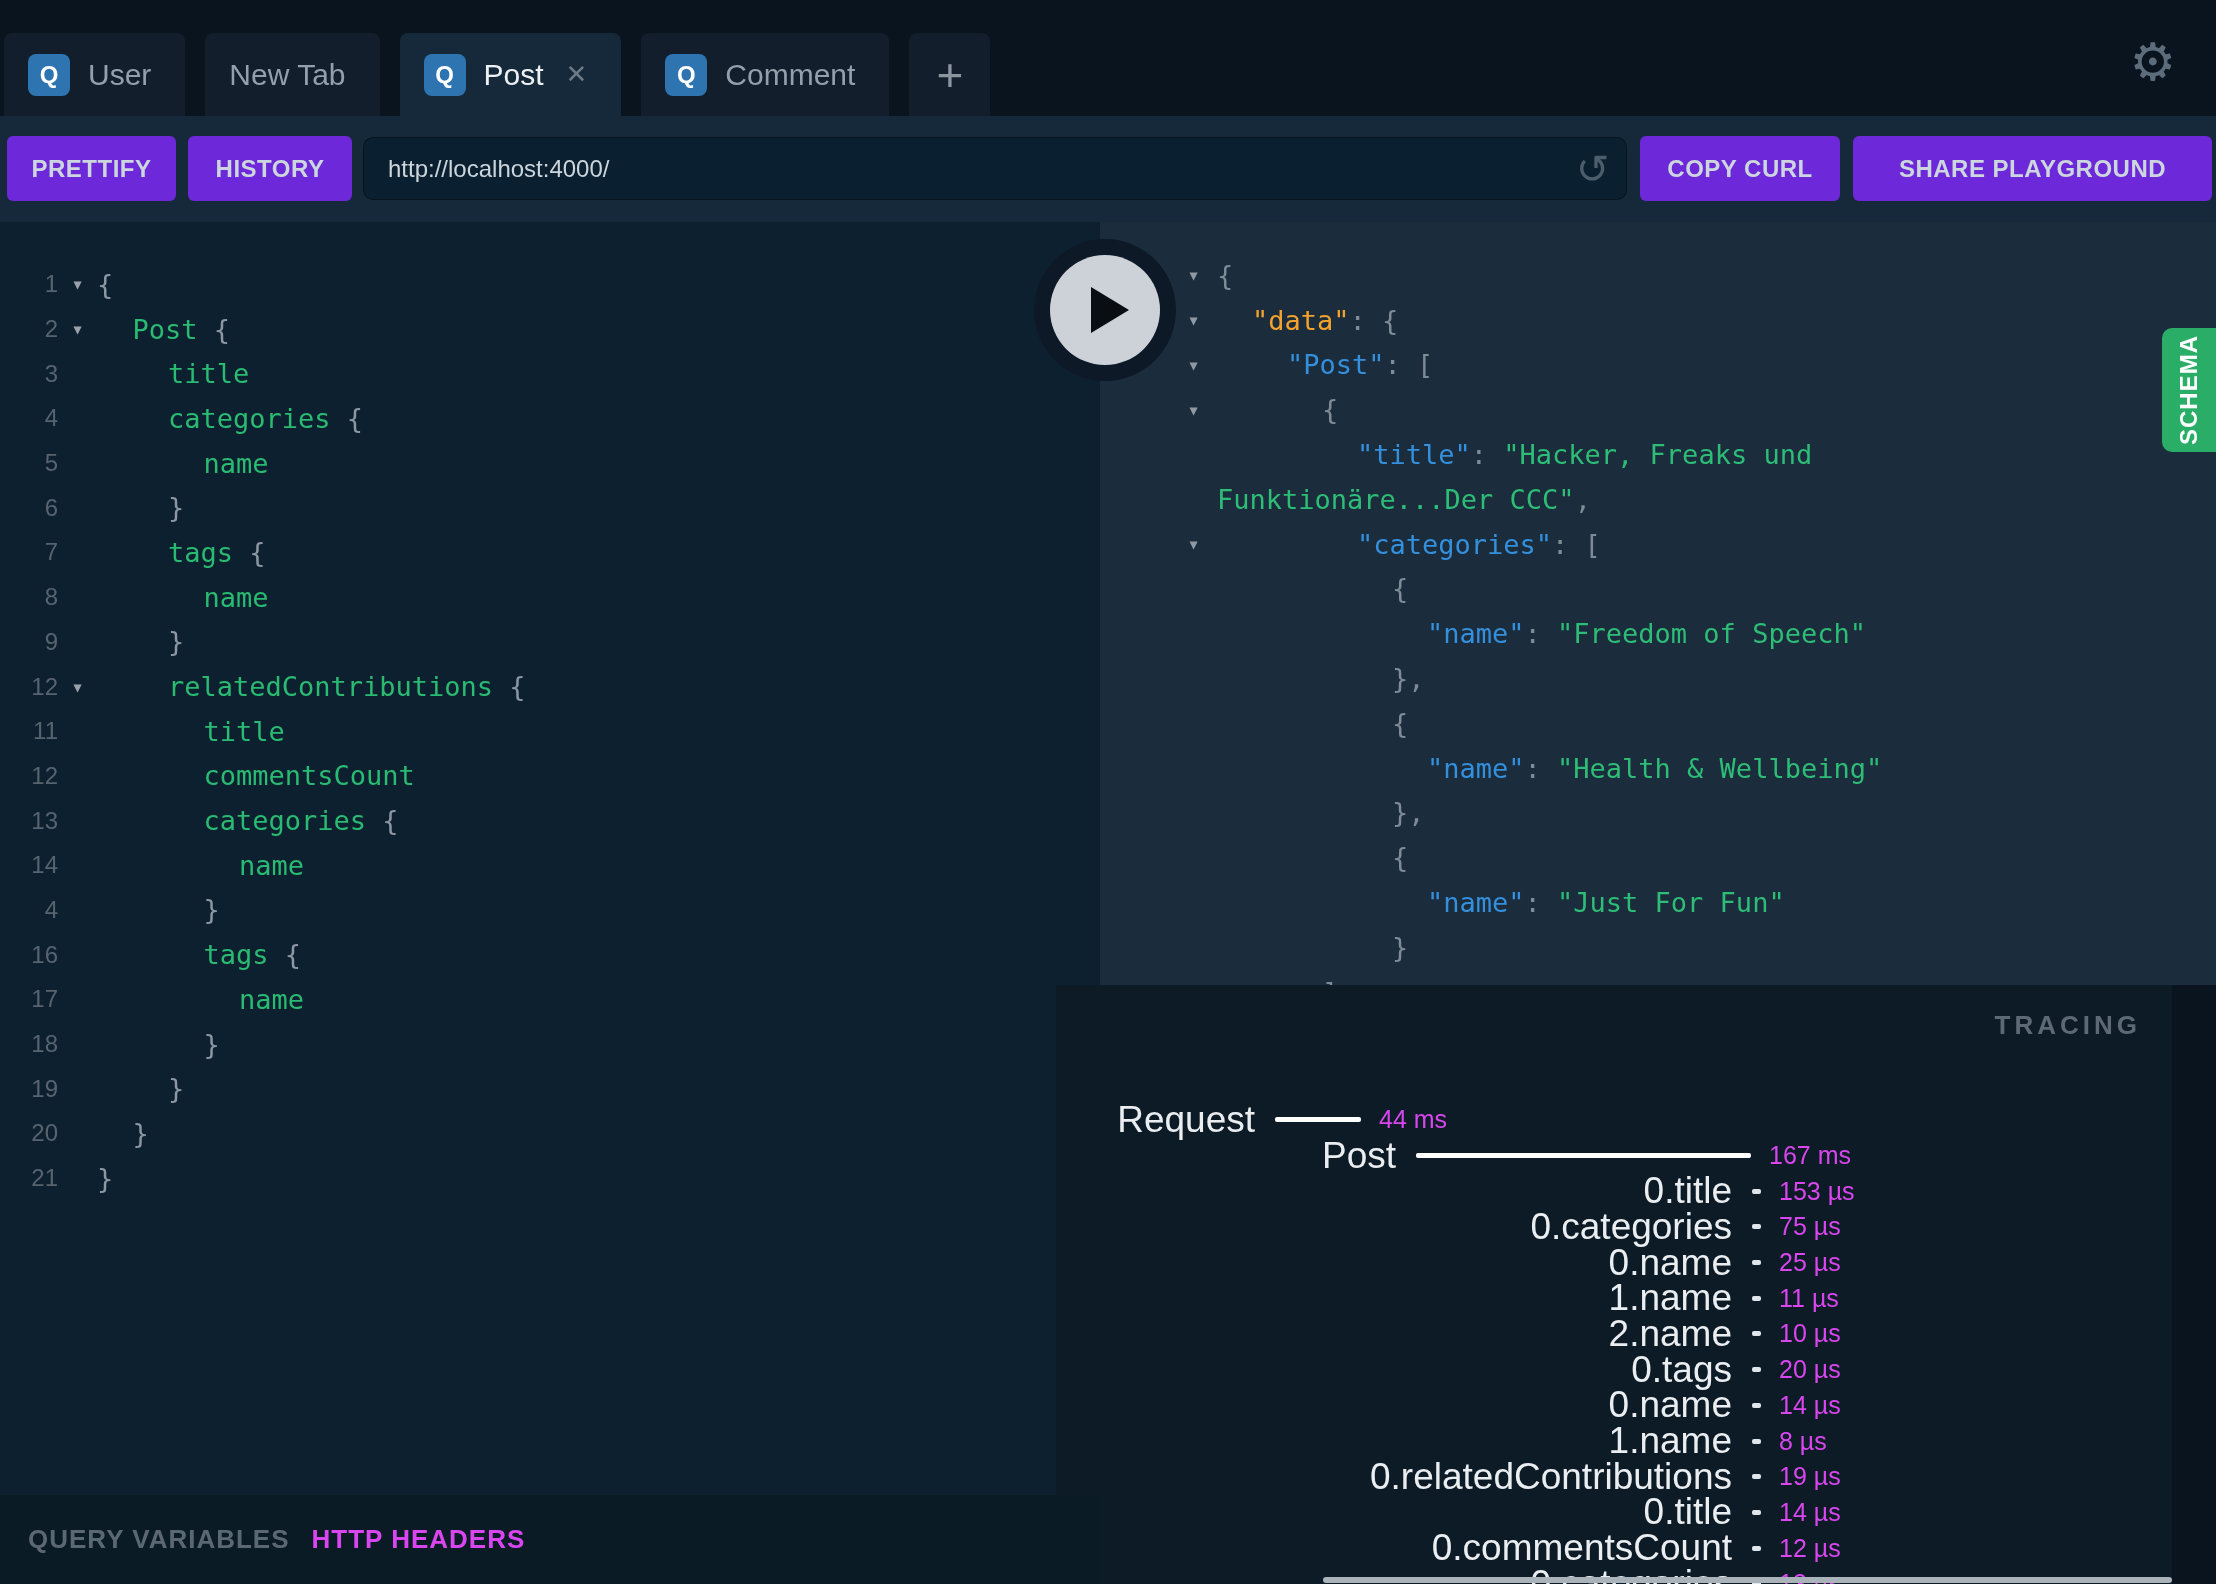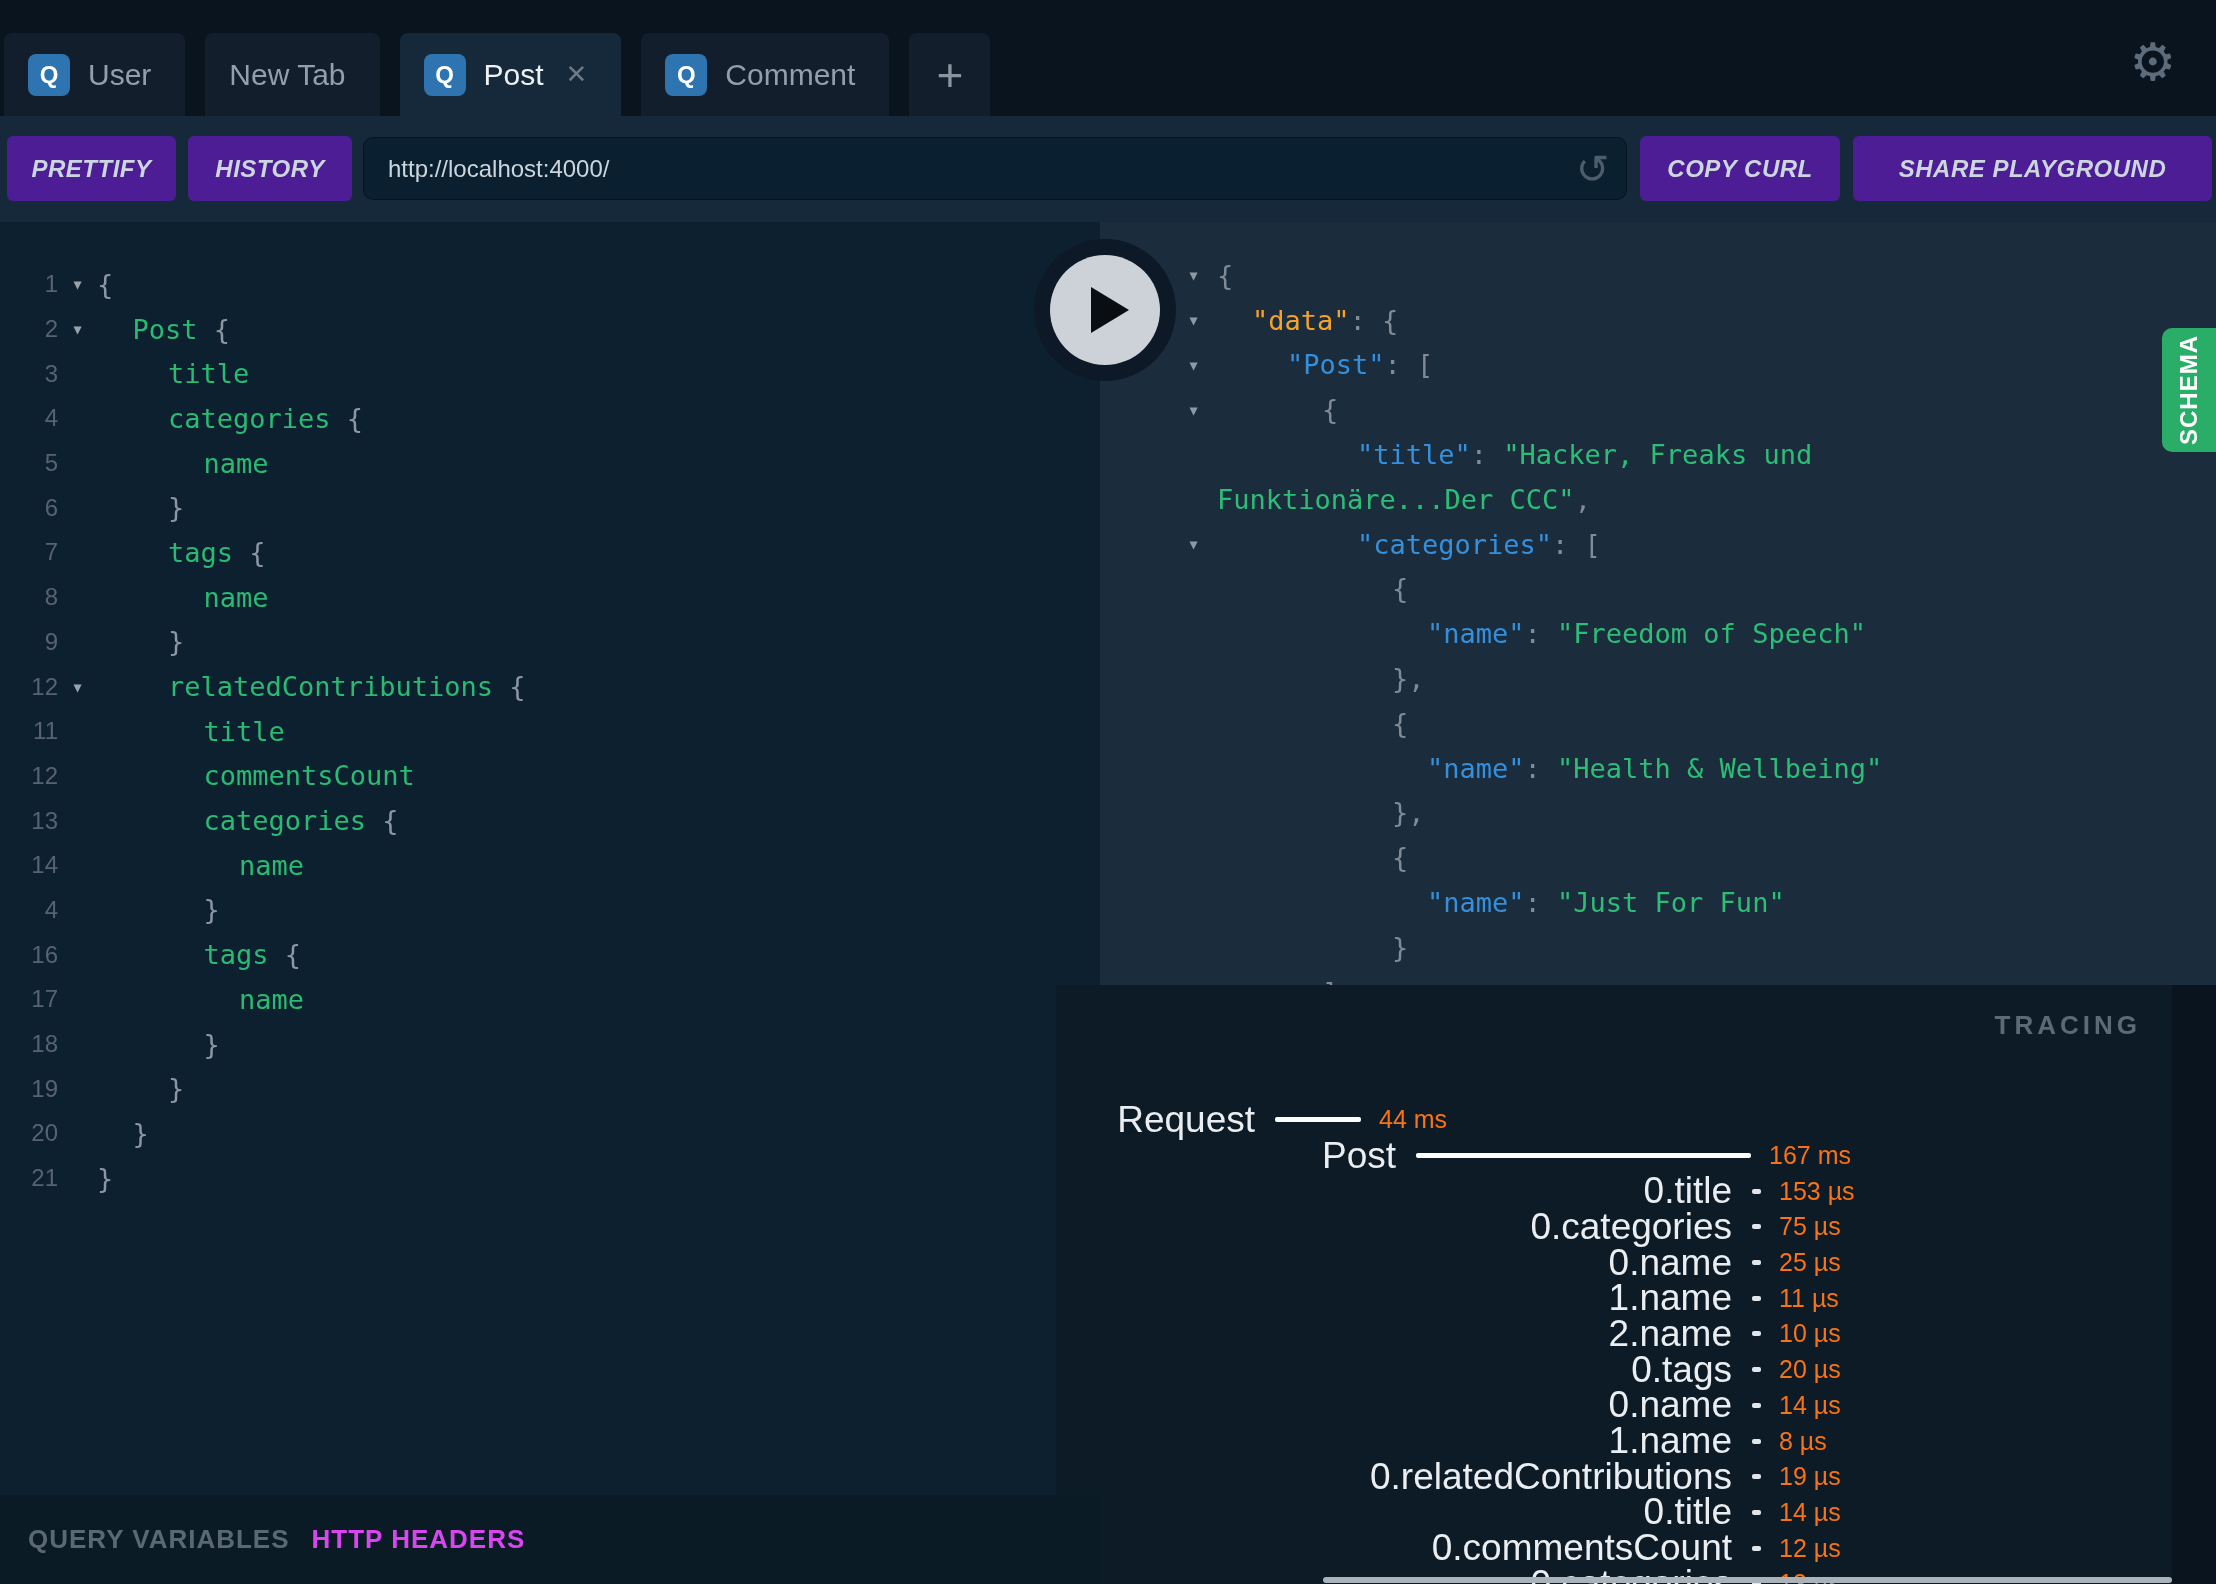--- a/index.html
+++ b/index.html
@@ -18,23 +18,23 @@
   .qbadge { width:42px; height:42px; border-radius:8px; background:#2e74b0; color:#fff;
             font-size:24px; font-weight:bold; display:flex; align-items:center; justify-content:center; }
   .tab-close { font-size:26px; color:#6e7a85; margin-left:4px; }
   .plus-tab { width:81px; height:83px; background:#121e2b; border-radius:8px 8px 0 0;
               display:flex; align-items:center; justify-content:center;
               font-size:46px; font-weight:300; color:#8b959f; cursor:pointer; }
   .gear { position:absolute; right:40px; top:36px; font-size:52px; color:#5c6c7a; line-height:1; cursor:pointer; }
 
   
   .toolbar { position:absolute; left:0; top:116px; width:2216px; height:106px; background:#16293a; }
-  .tb-btn { position:absolute; top:20px; height:65px; background:#4c1d95; border:none; border-radius:6px;
+  .tb-btn { position:absolute; top:20px; height:65px; background:#6d28d9; border:none; border-radius:6px;
             color:#ccd6de; font-family:"Liberation Sans",sans-serif; font-size:24px; font-weight:bold;
-            letter-spacing:0.5px; cursor:pointer;font-style:italic; }
+            letter-spacing:0.5px; cursor:pointer; }
   .btn-prettify { left:7px;  width:169px; }
   .btn-history  { left:188px; width:164px; }
   .btn-copycurl { left:1640px; width:200px; }
   .btn-share    { left:1853px; width:359px; }
   .urlbar { position:absolute; left:363px; top:21px; width:1264px; height:63px; background:#0a1f30;
             border:1px solid rgba(0,0,0,0.35); border-radius:10px; display:flex; align-items:center; }
   .url-text { color:#cdd5dc; font-size:24px; margin-left:24px; flex:1; white-space:nowrap; }
   .reload { font-size:40px; color:#4c5d6c; margin-right:16px; line-height:1; cursor:pointer;
             transform:scaleX(-1); }
 
@@ -81,21 +81,21 @@
   .tracing-title { position:absolute; top:25px; right:31px; color:#5d6973; font-size:26px; font-weight:bold;
                    letter-spacing:4px; }
   .trace-rows { position:absolute; left:0; top:117px; right:0; }
   .trow { height:35.7px; display:flex; align-items:center; }
   .tlabel { text-align:right; color:#eaeef1; font-size:37px; white-space:nowrap; }
   .trow-request .tlabel { width:199px; }
   .trow-post    .tlabel { width:340px; }
   .trow-field   .tlabel { width:676px; }
   .tbar { height:5px; background:#ffffff; border-radius:2px; margin-left:20px; }
   .tdash { width:9px; height:5px; background:#dfe5ea; border-radius:2px; margin-left:20px; }
-  .tvalue { color:#f97316; font-size:25px; margin-left:18px; white-space:nowrap; }
+  .tvalue { color:#d946ef; font-size:25px; margin-left:18px; white-space:nowrap; }
   .hscroll { position:absolute; left:267px; bottom:1px; width:849px; height:6px; background:#aab3ba;
              border-radius:3px; cursor:pointer; }
 
   
   .foot-qv { margin-left:28px; color:#5b6873; font-size:26px; font-weight:bold; letter-spacing:1px; cursor:pointer; }
   .foot-hh { margin-left:22px; color:#d946ef; font-size:26px; font-weight:bold; letter-spacing:1px; cursor:pointer; }
 </style>
 </head>
 <body>
 

